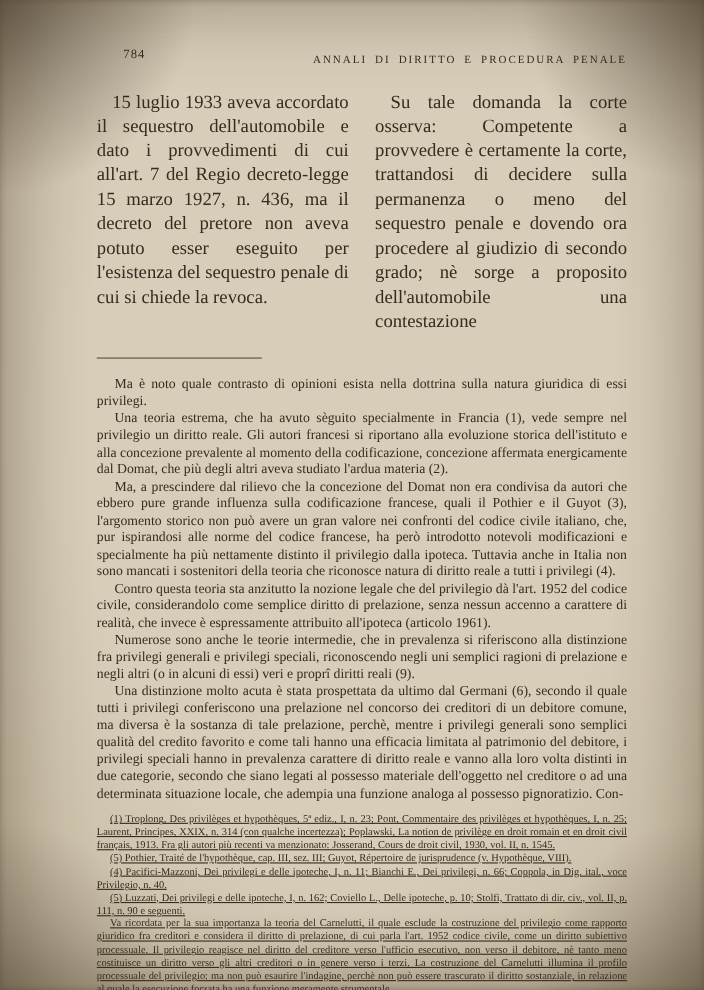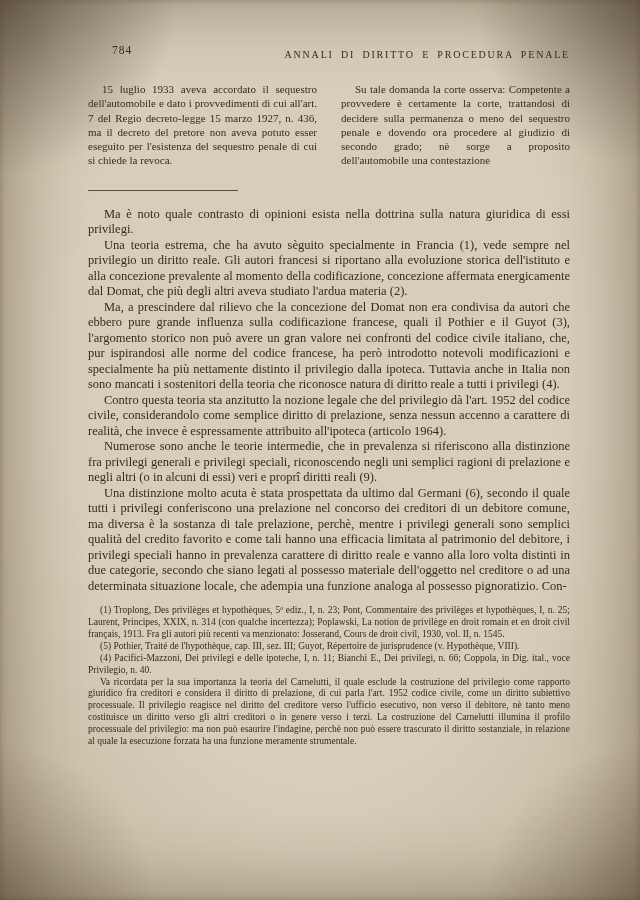--- a/index.html
+++ b/index.html
@@ -16,27 +16,27 @@
       radial-gradient(circle at 0% 0%, rgba(45,34,22,.55), rgba(45,34,22,0) 16%),
       radial-gradient(circle at 100% 0%, rgba(45,34,22,.5), rgba(45,34,22,0) 15%),
       radial-gradient(circle at 100% 100%, rgba(45,34,22,.35), rgba(45,34,22,0) 14%),
       radial-gradient(circle at 0% 100%, rgba(45,34,22,.35), rgba(45,34,22,0) 14%),
       radial-gradient(ellipse at 50% 42%, #d7cdb9 55%, #c2b59d 100%);
     box-shadow:inset 0 0 70px 6px rgba(70,54,34,.42), inset 0 0 6px rgba(70,54,34,.35);
   }
   .header{position:relative;text-align:right;margin-bottom:24px;height:14px;}
   .pagenum{position:absolute;left:24px;top:0;font-size:11.5px;letter-spacing:1px;}
   .journal{font-size:10px;font-weight:normal;letter-spacing:1.8px;word-spacing:3px;}
-  .columns{display:flex;gap:24px;font-size:11px;line-height:1.3;text-align:justify;}
+  .columns{display:flex;gap:24px;font-size:17px;line-height:1.3;text-align:justify;}
   .columns p{margin:0;flex:1;text-indent:14px;}
   .divider{width:150px;border:0;border-top:1px solid #5a4d3c;margin:22px 0 16px 0;}
   .note-body{font-size:12.5px;line-height:1.24;text-align:justify;}
   .note-body p{margin:0;text-indent:16px;}
   .footnotes{margin-top:11px;font-size:9.5px;line-height:1.25;text-align:justify;}
-  .footnotes p{margin:0;text-indent:12px;}
+  .footnotes p{margin:0;text-indent:12px;text-decoration:underline;}
 </style>
 </head>
 <body>
 
 <div class="page">
 
   <div class="header">
     <span class="pagenum">784</span>
     <span class="journal">ANNALI DI DIRITTO E PROCEDURA PENALE</span>
   </div>
@@ -45,25 +45,26 @@
     <p>15 luglio 1933 aveva accordato il sequestro dell'automobile e dato i provvedimenti di cui all'art. 7 del Regio decreto-legge 15 marzo 1927, n. 436, ma il decreto del pretore non aveva potuto esser eseguito per l'esistenza del sequestro penale di cui si chiede la revoca.</p>
     <p>Su tale domanda la corte osserva: Competente a provvedere è certamente la corte, trattandosi di decidere sulla permanenza o meno del sequestro penale e dovendo ora procedere al giudizio di secondo grado; nè sorge a proposito dell'automobile una contestazione</p>
   </div>
 
   <hr class="divider">
 
   <div class="note-body">
     <p>Ma è noto quale contrasto di opinioni esista nella dottrina sulla natura giuridica di essi privilegi.</p>
     <p>Una teoria estrema, che ha avuto sèguito specialmente in Francia (1), vede sempre nel privilegio un diritto reale. Gli autori francesi si riportano alla evoluzione storica dell'istituto e alla concezione prevalente al momento della codificazione, concezione affermata energicamente dal Domat, che più degli altri aveva studiato l'ardua materia (2).</p>
     <p>Ma, a prescindere dal rilievo che la concezione del Domat non era condivisa da autori che ebbero pure grande influenza sulla codificazione francese, quali il Pothier e il Guyot (3), l'argomento storico non può avere un gran valore nei confronti del codice civile italiano, che, pur ispirandosi alle norme del codice francese, ha però introdotto notevoli modificazioni e specialmente ha più nettamente distinto il privilegio dalla ipoteca. Tuttavia anche in Italia non sono mancati i sostenitori della teoria che riconosce natura di diritto reale a tutti i privilegi (4).</p>
-    <p>Contro questa teoria sta anzitutto la nozione legale che del privilegio dà l'art. 1952 del codice civile, considerandolo come semplice diritto di prelazione, senza nessun accenno a carattere di realità, che invece è espressamente attribuito all'ipoteca (articolo 1964).</p>
+    <p>Contro questa teoria sta anzitutto la nozione legale che del privilegio dà l'art. 1952 del codice civile, considerandolo come semplice diritto di prelazione, senza nessun accenno a carattere di realità, che invece è espressamente attribuito all'ipoteca (articolo 1961).</p>
     <p>Numerose sono anche le teorie intermedie, che in prevalenza si riferiscono alla distinzione fra privilegi generali e privilegi speciali, riconoscendo negli uni semplici ragioni di prelazione e negli altri (o in alcuni di essi) veri e proprî diritti reali (9).</p>
     <p>Una distinzione molto acuta è stata prospettata da ultimo dal Germani (6), secondo il quale tutti i privilegi conferiscono una prelazione nel concorso dei creditori di un debitore comune, ma diversa è la sostanza di tale prelazione, perchè, mentre i privilegi generali sono semplici qualità del credito favorito e come tali hanno una efficacia limitata al patrimonio del debitore, i privilegi speciali hanno in prevalenza carattere di diritto reale e vanno alla loro volta distinti in due categorie, secondo che siano legati al possesso materiale dell'oggetto nel creditore o ad una determinata situazione locale, che adempia una funzione analoga al possesso pignoratizio. Con-</p>
   </div>
 
   <div class="footnotes">
     <p>(1) Troplong, Des privilèges et hypothèques, 5ª ediz., I, n. 23; Pont, Commentaire des privilèges et hypothèques, I, n. 25; Laurent, Principes, XXIX, n. 314 (con qualche incertezza); Poplawski, La notion de privilège en droit romain et en droit civil français, 1913. Fra gli autori più recenti va menzionato: Josserand, Cours de droit civil, 1930, vol. II, n. 1545.</p>
     <p>(5) Pothier, Traité de l'hypothèque, cap. III, sez. III; Guyot, Répertoire de jurisprudence (v. Hypothèque, VIII).</p>
     <p>(4) Pacifici-Mazzoni, Dei privilegi e delle ipoteche, I, n. 11; Bianchi E., Dei privilegi, n. 66; Coppola, in Dig. ital., voce Privilegio, n. 40.</p>
+    <p>(5) Luzzati, Dei privilegi e delle ipoteche, I, n. 162; Coviello L., Delle ipoteche, p. 10; Stolfi, Trattato di dir. civ., vol. II, p. 111, n. 90 e seguenti.</p>
     <p>Va ricordata per la sua importanza la teoria del Carnelutti, il quale esclude la costruzione del privilegio come rapporto giuridico fra creditori e considera il diritto di prelazione, di cui parla l'art. 1952 codice civile, come un diritto subiettivo processuale. Il privilegio reagisce nel diritto del creditore verso l'ufficio esecutivo, non verso il debitore, nè tanto meno costituisce un diritto verso gli altri creditori o in genere verso i terzi. La costruzione del Carnelutti illumina il profilo processuale del privilegio: ma non può esaurire l'indagine, perchè non può essere trascurato il diritto sostanziale, in relazione al quale la esecuzione forzata ha una funzione meramente strumentale.</p>
   </div>
 
 </div>
 
 </body></html>

